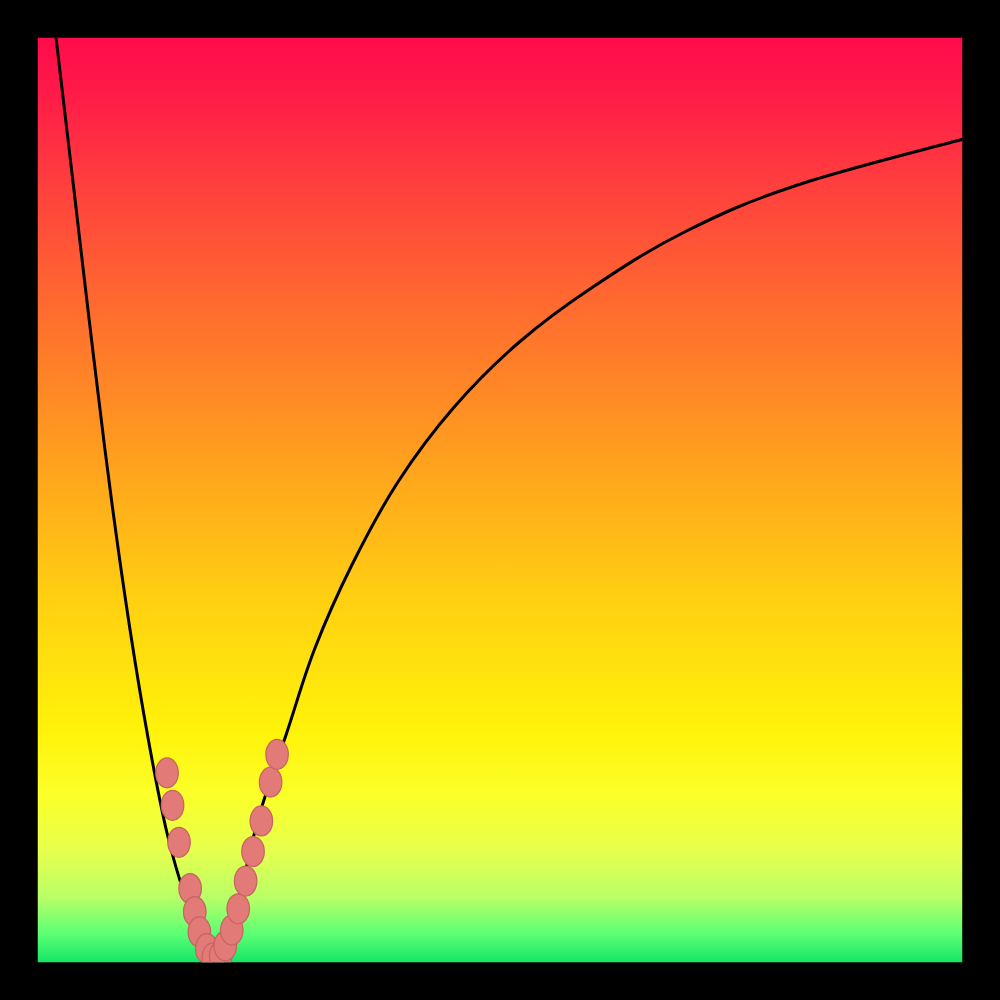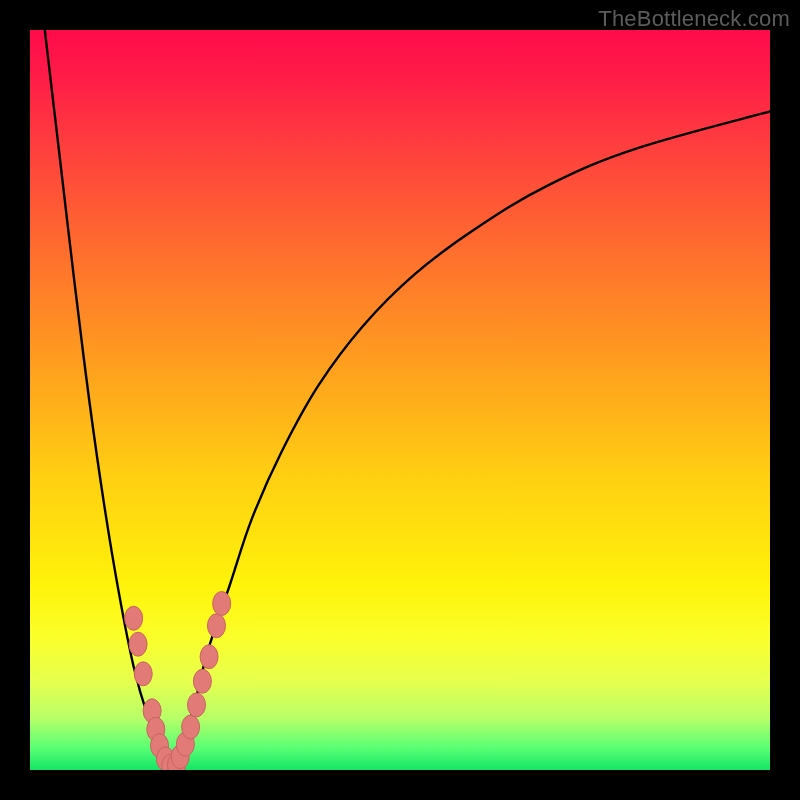--- a/index.html
+++ b/index.html
@@ -59,21 +59,20 @@
     position: absolute;
     inset: 0;
     z-index: 10;
   }
 </style>
 </head>
 <body>
 
 <div class="frame">
 
-  <div class="watermark">TheBottleneck.com</div>
 
   <div class="plot-area">
     <div class="gradient-bg"></div>
     <svg class="curves" viewBox="0 0 740 740" preserveAspectRatio="none">
       <path id="left-branch-path" fill="none" stroke="#000" stroke-width="2.4" stroke-linecap="round" d="M 14.80 0.00 C 17.46 22.64, 24.27 80.51, 29.60 125.80 C 34.93 171.09, 39.07 207.64, 44.40 251.60 C 49.73 295.56, 53.87 330.04, 59.20 370.00 C 64.53 409.96, 68.67 438.97, 74.00 473.60 C 79.33 508.23, 83.47 533.10, 88.80 562.40 C 94.13 591.70, 98.27 613.76, 103.60 636.40 C 108.93 659.04, 113.07 672.22, 118.40 688.20 C 123.73 704.18, 129.20 715.88, 133.20 725.20 C 137.20 734.52, 139.27 737.34, 140.60 740.00"></path>
       <path id="right-branch-path" fill="none" stroke="#000" stroke-width="2.4" stroke-linecap="round" d="M 140.60 740.00 C 141.93 737.34, 144.00 735.86, 148.00 725.20 C 152.00 714.54, 157.47 699.45, 162.80 680.80 C 168.13 662.15, 170.94 644.24, 177.60 621.60 C 184.26 598.96, 191.81 578.98, 199.80 555.00 C 207.79 531.02, 212.68 512.38, 222.00 488.40 C 231.32 464.42, 239.61 445.78, 251.60 421.80 C 263.59 397.82, 273.95 377.84, 288.60 355.20 C 303.25 332.56, 315.68 315.98, 333.00 296.00 C 350.32 276.02, 364.82 261.52, 384.80 244.20 C 404.78 226.88, 420.02 215.78, 444.00 199.80 C 467.98 183.82, 488.70 170.05, 518.00 155.40 C 547.30 140.75, 566.84 131.72, 606.80 118.40 C 646.76 105.08, 716.02 88.06, 740.00 81.40"></path>
       <g id="markers-group">
           <ellipse cx="103.60" cy="588.30" rx="9" ry="12" fill="#e27a78" stroke="#c76360" stroke-width="1"></ellipse>
           <ellipse cx="108.04" cy="614.20" rx="9" ry="12" fill="#e27a78" stroke="#c76360" stroke-width="1"></ellipse>
           <ellipse cx="113.22" cy="643.80" rx="9" ry="12" fill="#e27a78" stroke="#c76360" stroke-width="1"></ellipse>

